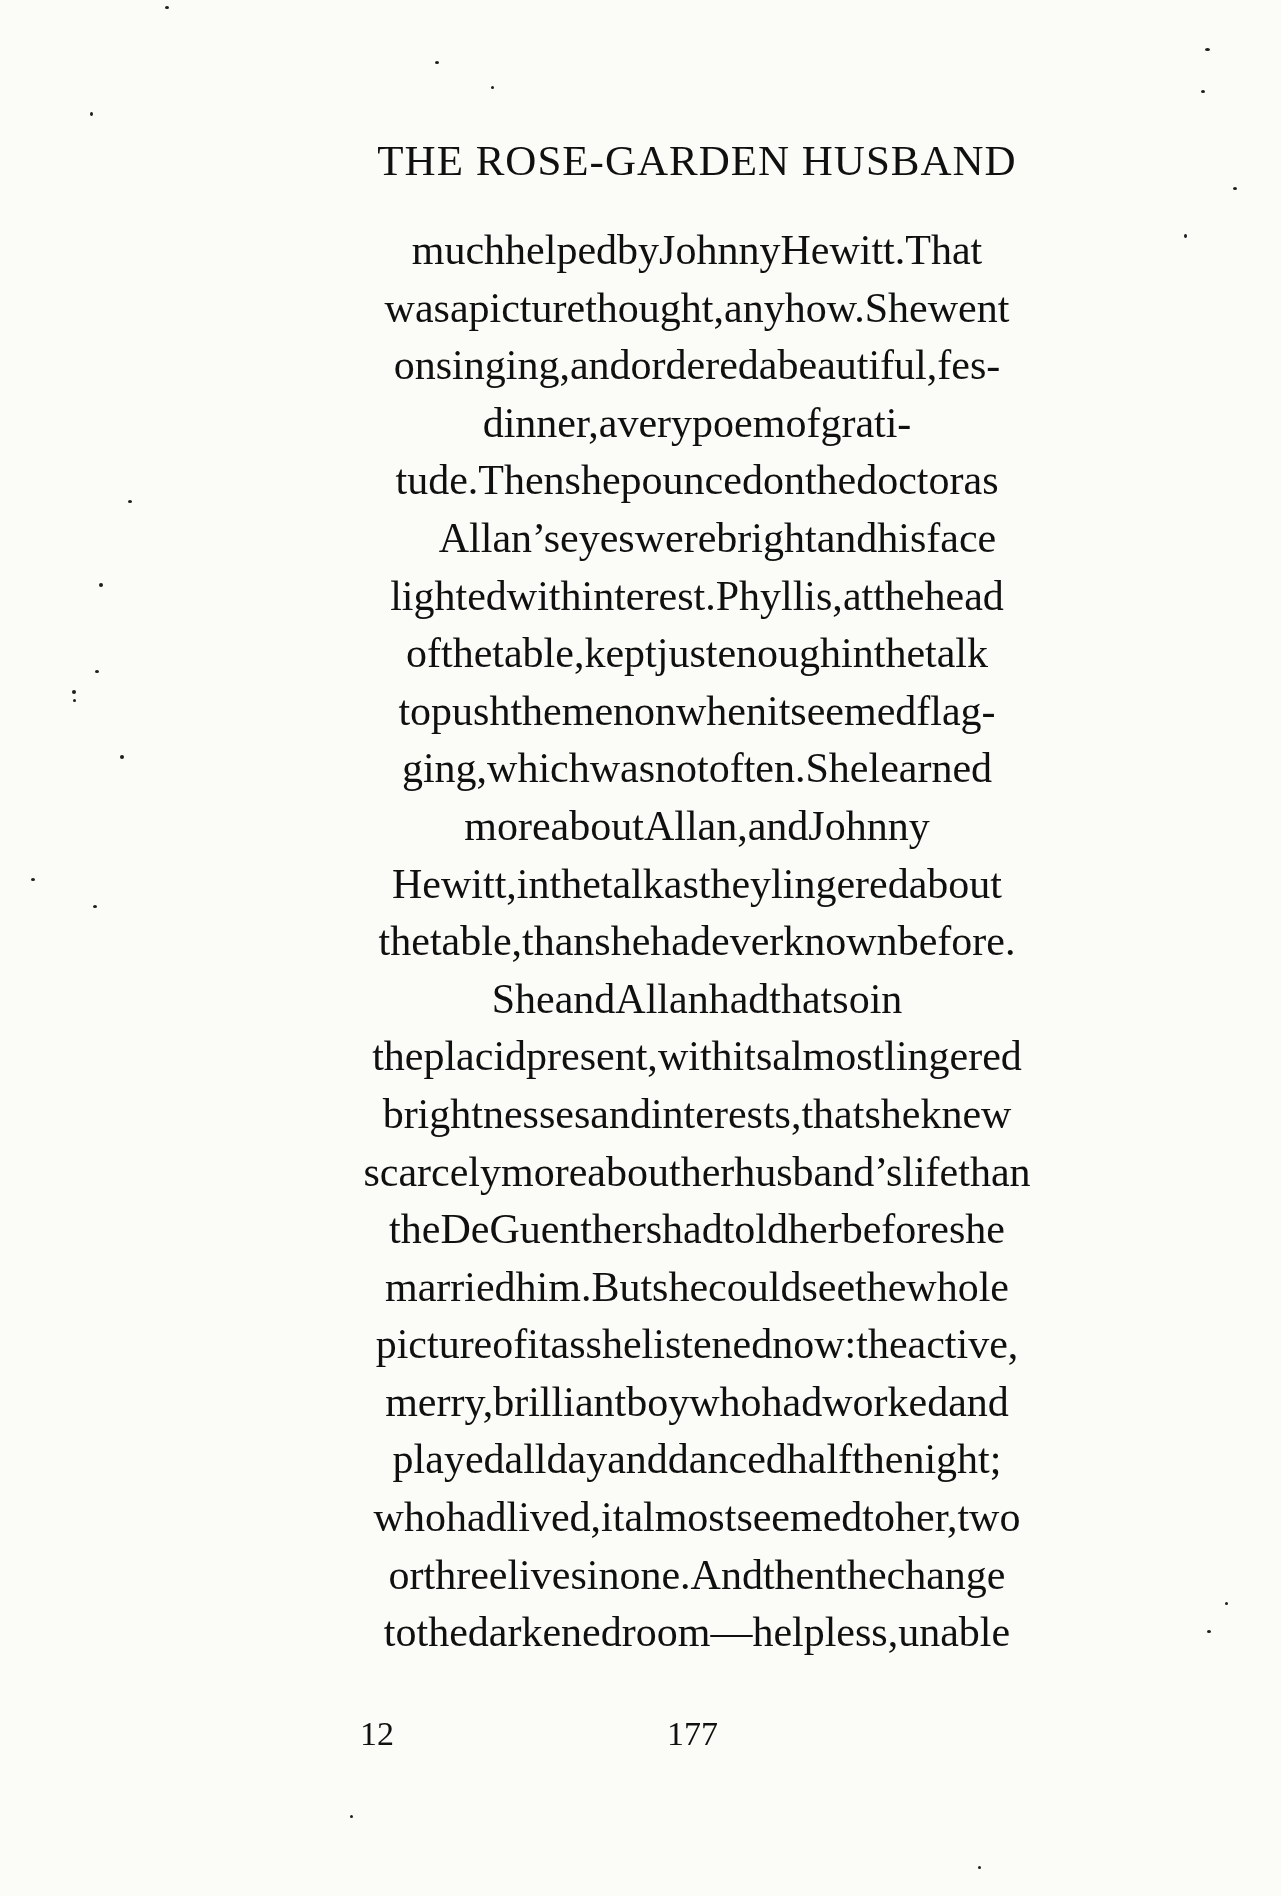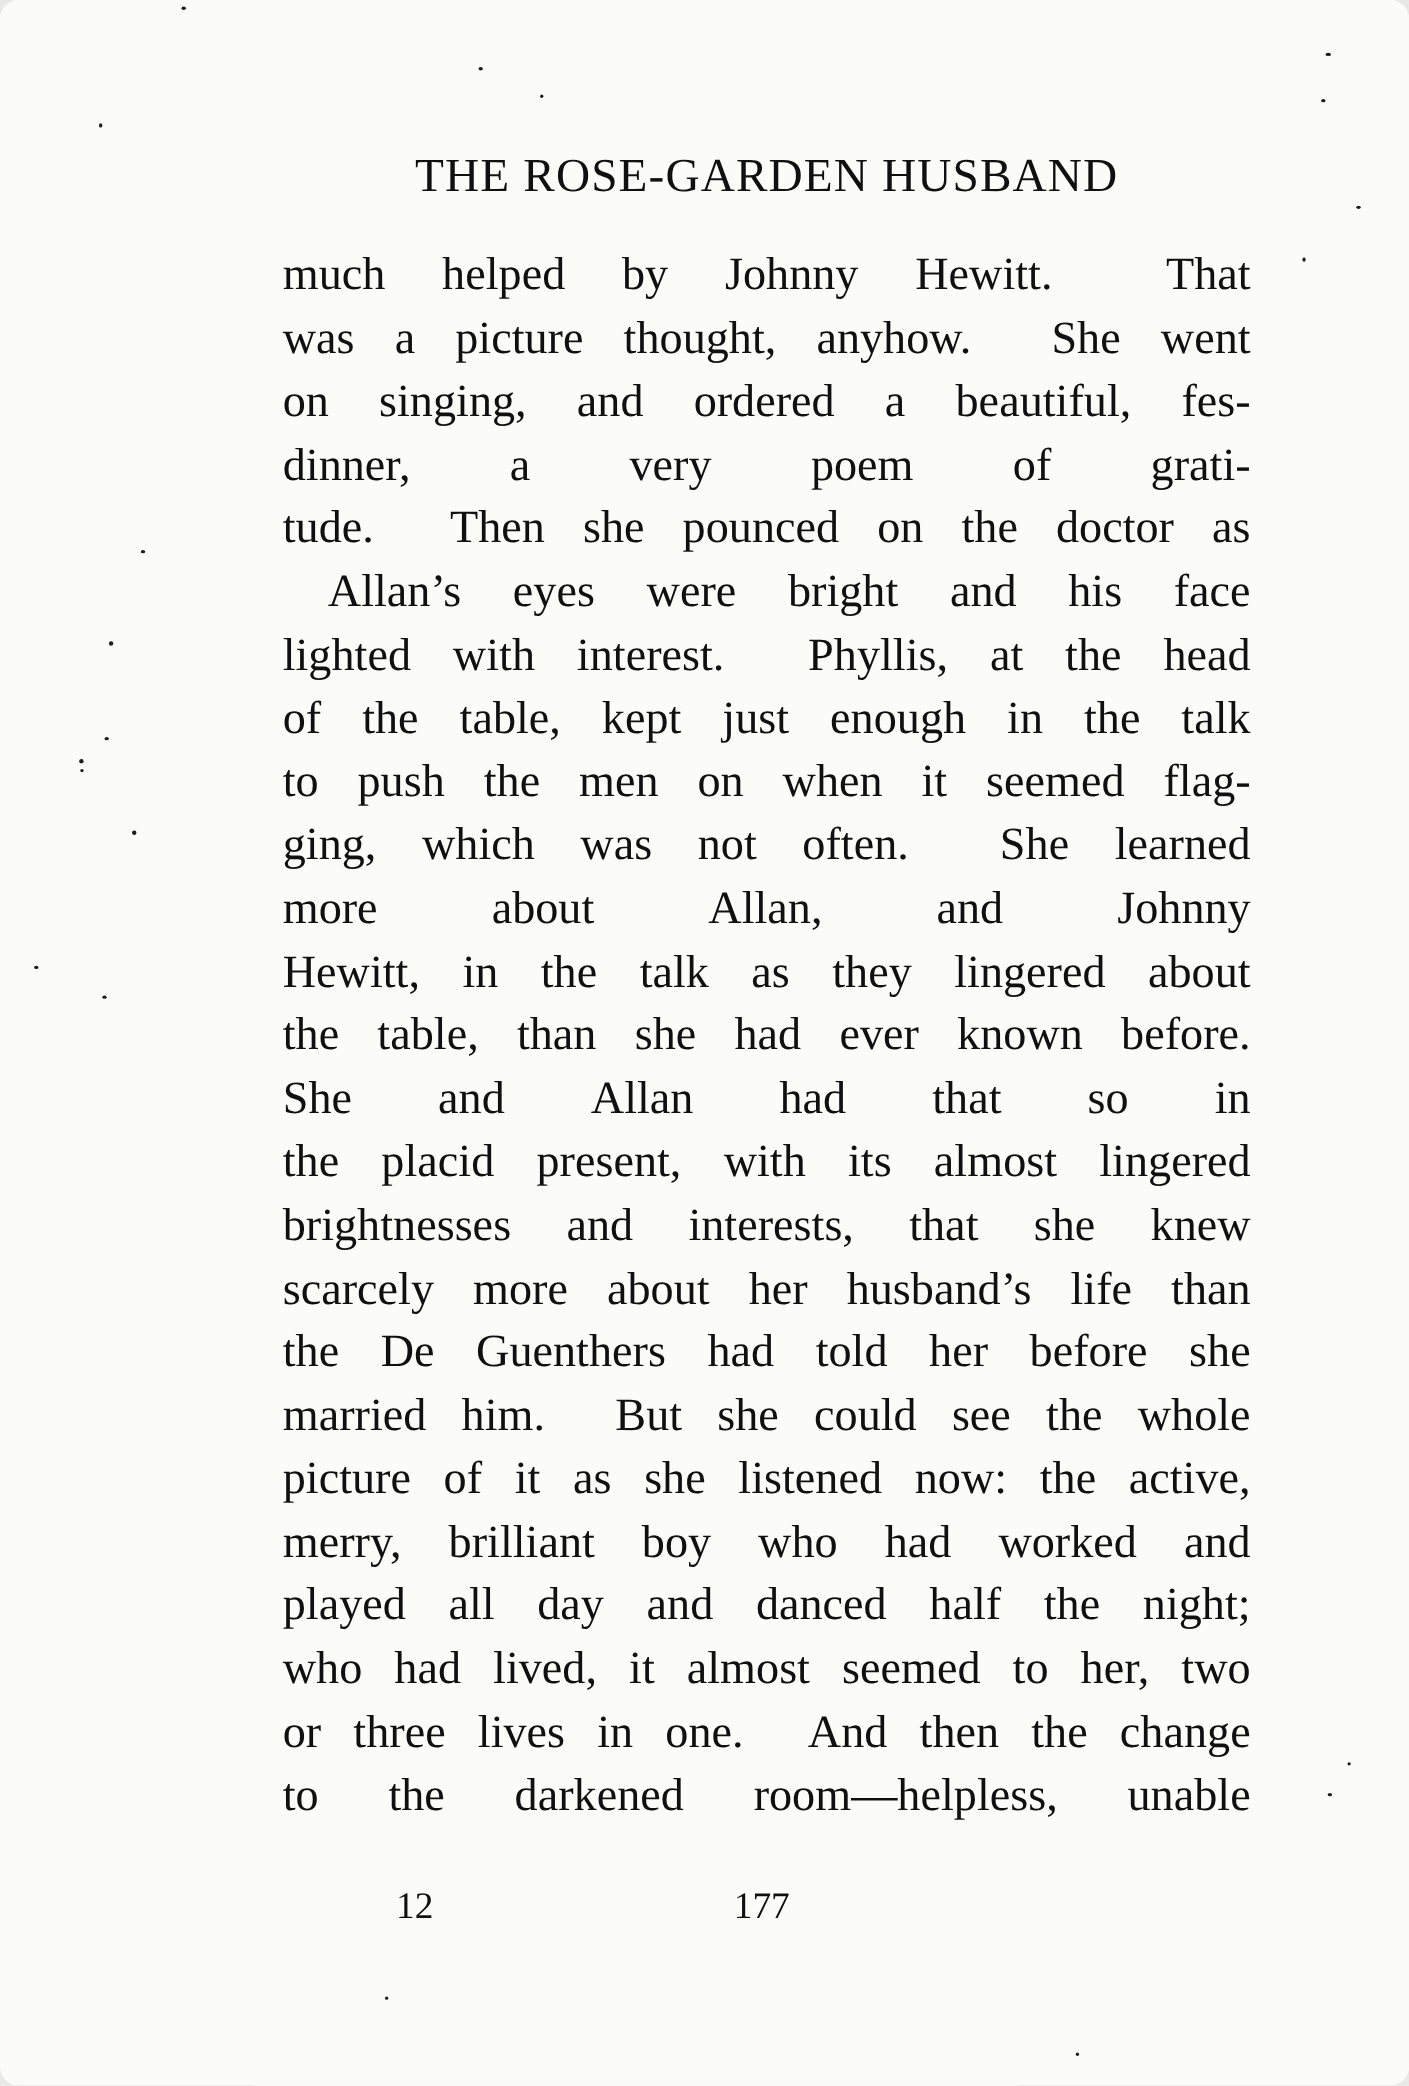--- a/index.html
+++ b/index.html
@@ -32,41 +32,41 @@
     width: 880px;
   }
   .line {
     height: 57.6px;
     line-height: 57.6px;
     font-size: 42px;
     white-space: nowrap;
   }
   .line.justify {
     display: flex;
-    justify-content: space-between;
+    justify-content: center;
   }
   .line.indent { padding-left: 41px; }
   .folio {
     position: absolute;
     top: 1714px;
     font-size: 34px;
     line-height: 40px;
   }
   .folio.sig { left: 360px; }
   .folio.pageno { left: 667px; }
   .speck {
     position: absolute;
     background: #1d1d1d;
     border-radius: 50%;
   }
 </style>
 </head>
 <body>
 
-<div class="page" style="background: rgb(251, 251, 248); color: rgb(16, 16, 16); border-radius: 17px;">
+<div class="page" style="background: rgb(251, 251, 248); color: rgb(16, 16, 16);">
 
   <div class="running-head">THE ROSE-GARDEN HUSBAND</div>
 
   <div class="body-text">
       <div class="line justify">
         <span>much</span>
         <span>helped</span>
         <span>by</span>
         <span>Johnny</span>
         <span>Hewitt.</span>

